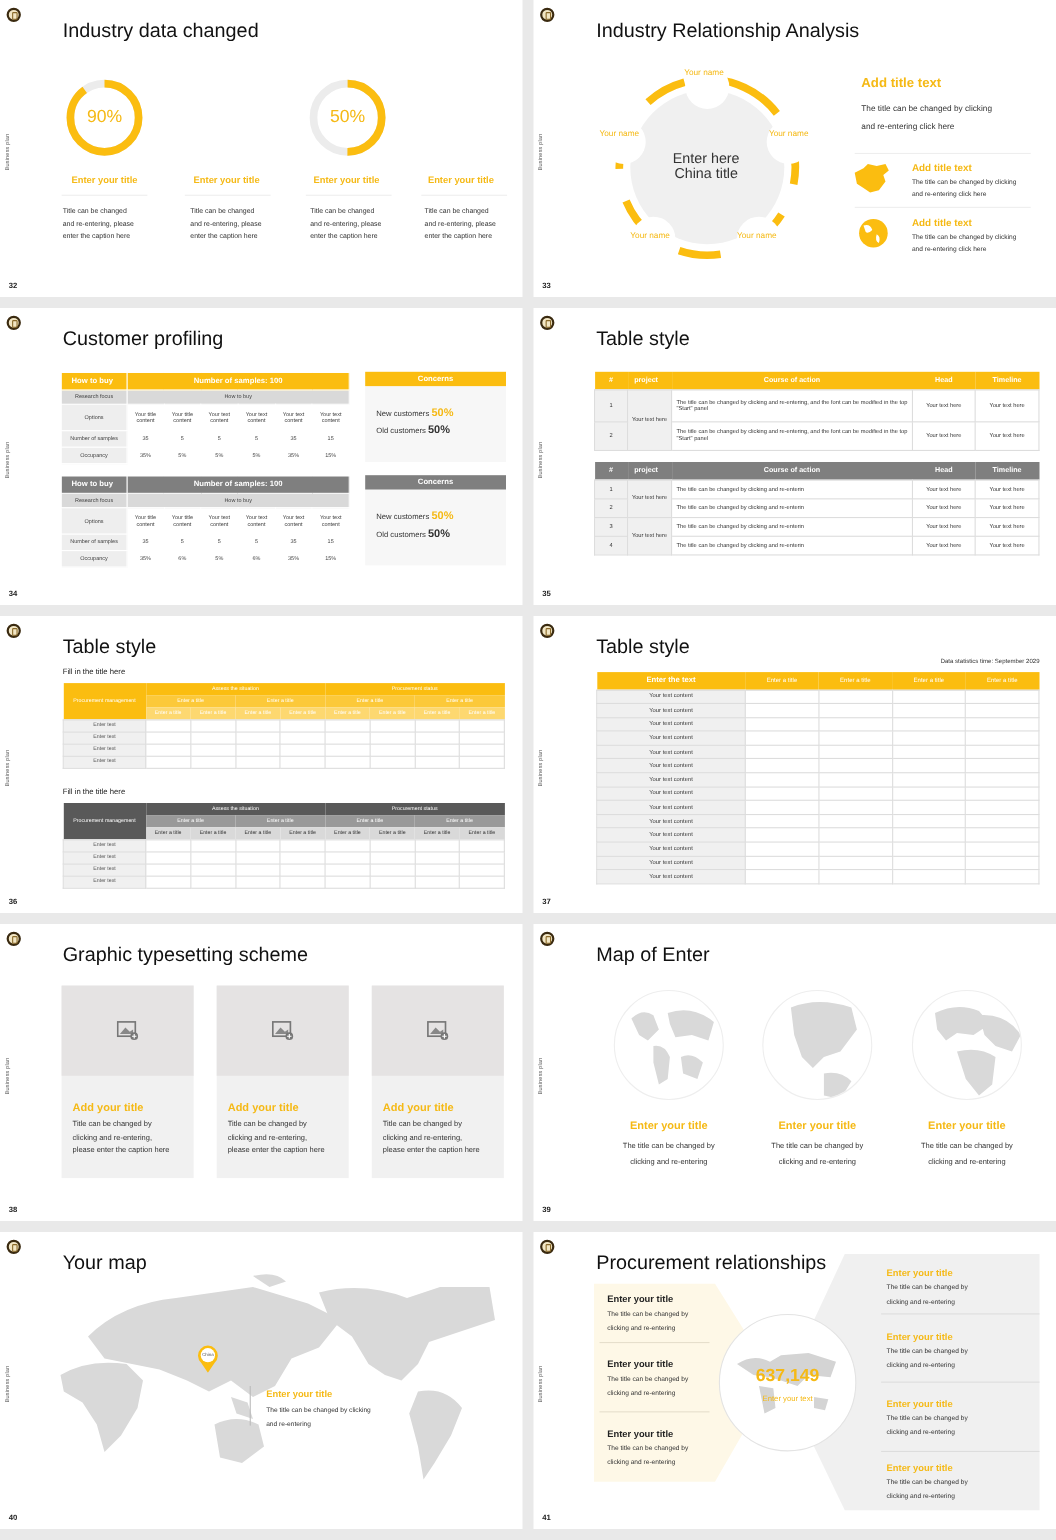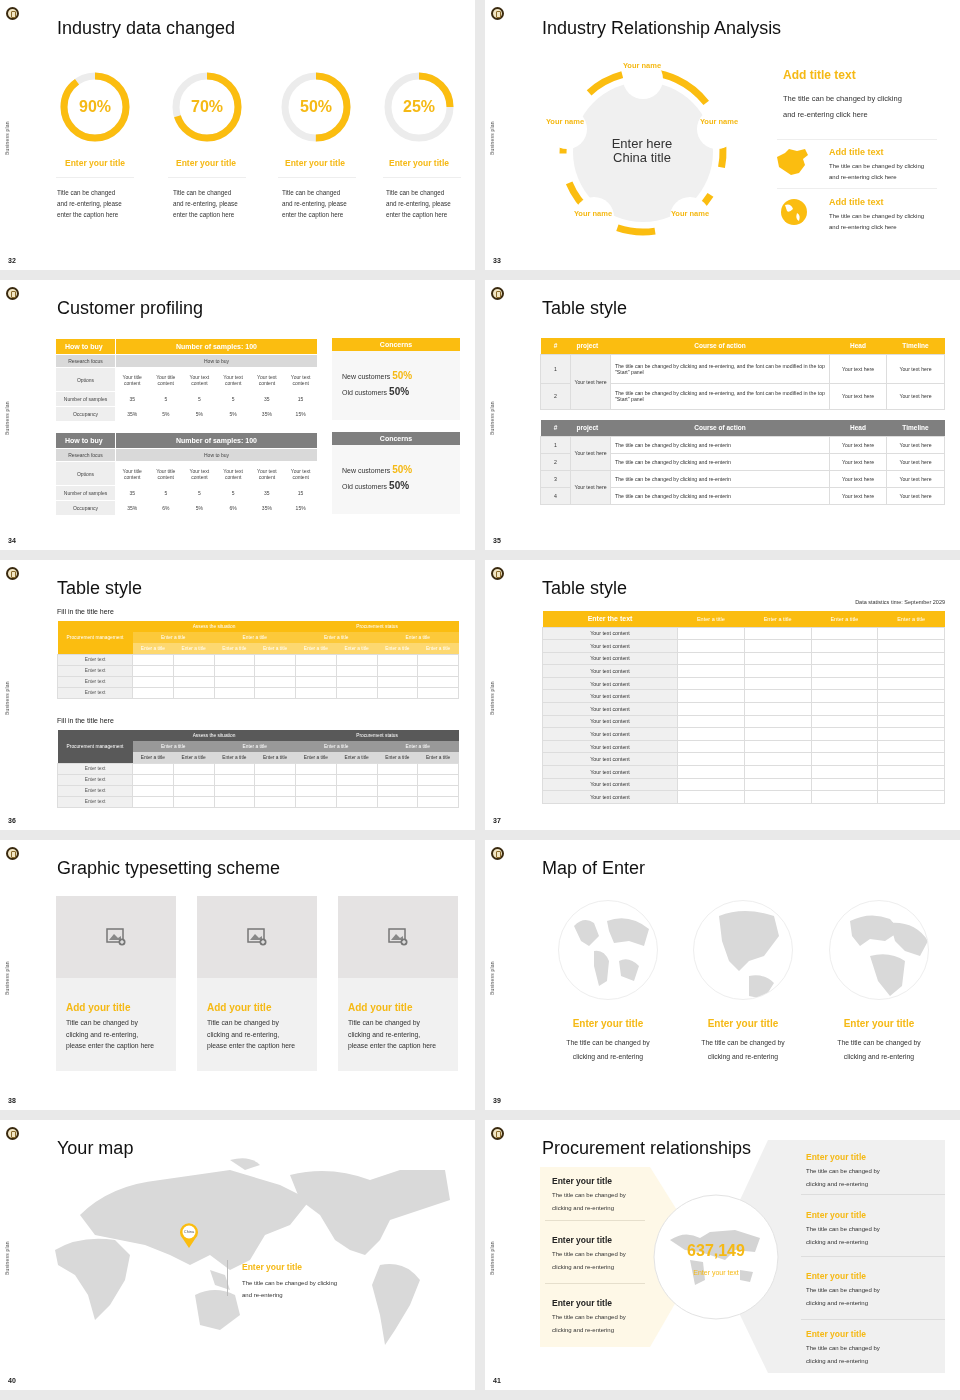--- a/index.html
+++ b/index.html
@@ -14,28 +14,28 @@
   .slide .side { top: 155px; }
   .slide .pnum { position: absolute; left: 8px; bottom: 6px; font-size: 7px; color: #222; font-weight: bold; }
   .slide .title { position: absolute; left: 57px; top: 18px; font-size: 18px; color: #111; white-space: nowrap; }
 
   .y { color: #f5b915; }
   .ybg { background: #fbbd10; }
 
   
   .ring-wrap { position: absolute; top: 70px; width: 74px; height: 74px; }
   .ring-wrap svg { width: 74px; height: 74px; }
-  .ring-pct { position: absolute; left: 0; top: 0; width: 74px; height: 74px; line-height: 74px; text-align: center; font-size: 16px; font-weight: bold; color: #f5b915; }
+  .ring-pct { position: absolute; left: 0; top: 0; width: 74px; height: 74px; line-height: 74px; text-align: center; font-size: 16px; font-weight: normal; color: #f5b915; }
   .ring-title { position: absolute; top: 158px; width: 80px; text-align: center; font-size: 8.5px; font-weight: bold; color: #f5b915; }
   .ring-line { position: absolute; top: 177px; width: 78px; height: 1px; background: #eee; }
   .ring-cap { position: absolute; top: 187px; width: 80px; font-size: 6.3px; line-height: 11px; color: #333; }
 
   
   .rel-text { position: absolute; font-size: 6.5px; color: #333; line-height: 15px; }
-  .rel-node { position: absolute; font-size: 7.5px; font-weight: bold; color: #f5b915; text-align: center; line-height: 8px; width: 40px; }
+  .rel-node { position: absolute; font-size: 7.5px; font-weight: normal; color: #f5b915; text-align: left; line-height: 8px; width: 40px; }
 
   
   table { border-collapse: collapse; position: absolute; font-size: 5px; }
   td, th { text-align: center; font-weight: normal; }
 
   
   .cp-table td { border: 1px solid #fff; height: 15px; color: #444; }
   .cp-table .hd td { color: #fff; font-weight: bold; font-size: 7px; height: 16px; }
   .cp-table .sub td { background: #d9d9d9; height: 13px; }
   .cp-table .lab { background: #eee; }
@@ -94,27 +94,20 @@
     <div class="ring-pct">90%</div>
   </div>
   <div class="ring-title" style="left:55px;">Enter your title</div>
   <div class="ring-line" style="left:56px;"></div>
   <div class="ring-cap" style="left:57px;">
     <div>Title can be changed</div>
     <div>and re-entering, please</div>
     <div>enter the caption here</div>
   </div>
 
-  <div class="ring-wrap" style="left:170px;">
-    <svg viewBox="0 0 74 74">
-        <circle cx="37" cy="37" r="31" fill="none" stroke="#ececec" stroke-width="7"></circle>
-      <circle cx="37" cy="37" r="31" fill="none" stroke="#fbbd10" stroke-width="7" stroke-dasharray="136.4 194.8" transform="rotate(-90 37 37)"></circle>
-      </svg>
-    <div class="ring-pct">70%</div>
-  </div>
   <div class="ring-title" style="left:166px;">Enter your title</div>
   <div class="ring-line" style="left:168px;"></div>
   <div class="ring-cap" style="left:173px;">
     <div>Title can be changed</div>
     <div>and re-entering, please</div>
     <div>enter the caption here</div>
   </div>
 
   <div class="ring-wrap" style="left:279px;">
     <svg viewBox="0 0 74 74">
@@ -124,27 +117,20 @@
     <div class="ring-pct">50%</div>
   </div>
   <div class="ring-title" style="left:275px;">Enter your title</div>
   <div class="ring-line" style="left:278px;"></div>
   <div class="ring-cap" style="left:282px;">
     <div>Title can be changed</div>
     <div>and re-entering, please</div>
     <div>enter the caption here</div>
   </div>
 
-  <div class="ring-wrap" style="left:382px;">
-    <svg viewBox="0 0 74 74">
-        <circle cx="37" cy="37" r="31" fill="none" stroke="#ececec" stroke-width="7"></circle>
-      <circle cx="37" cy="37" r="31" fill="none" stroke="#fbbd10" stroke-width="7" stroke-dasharray="48.7 194.8" transform="rotate(-90 37 37)"></circle>
-      </svg>
-    <div class="ring-pct">25%</div>
-  </div>
   <div class="ring-title" style="left:379px;">Enter your title</div>
   <div class="ring-line" style="left:383px;"></div>
   <div class="ring-cap" style="left:386px;">
     <div>Title can be changed</div>
     <div>and re-entering, please</div>
     <div>enter the caption here</div>
   </div>
   <div class="pnum">32</div>
 </div>
 

